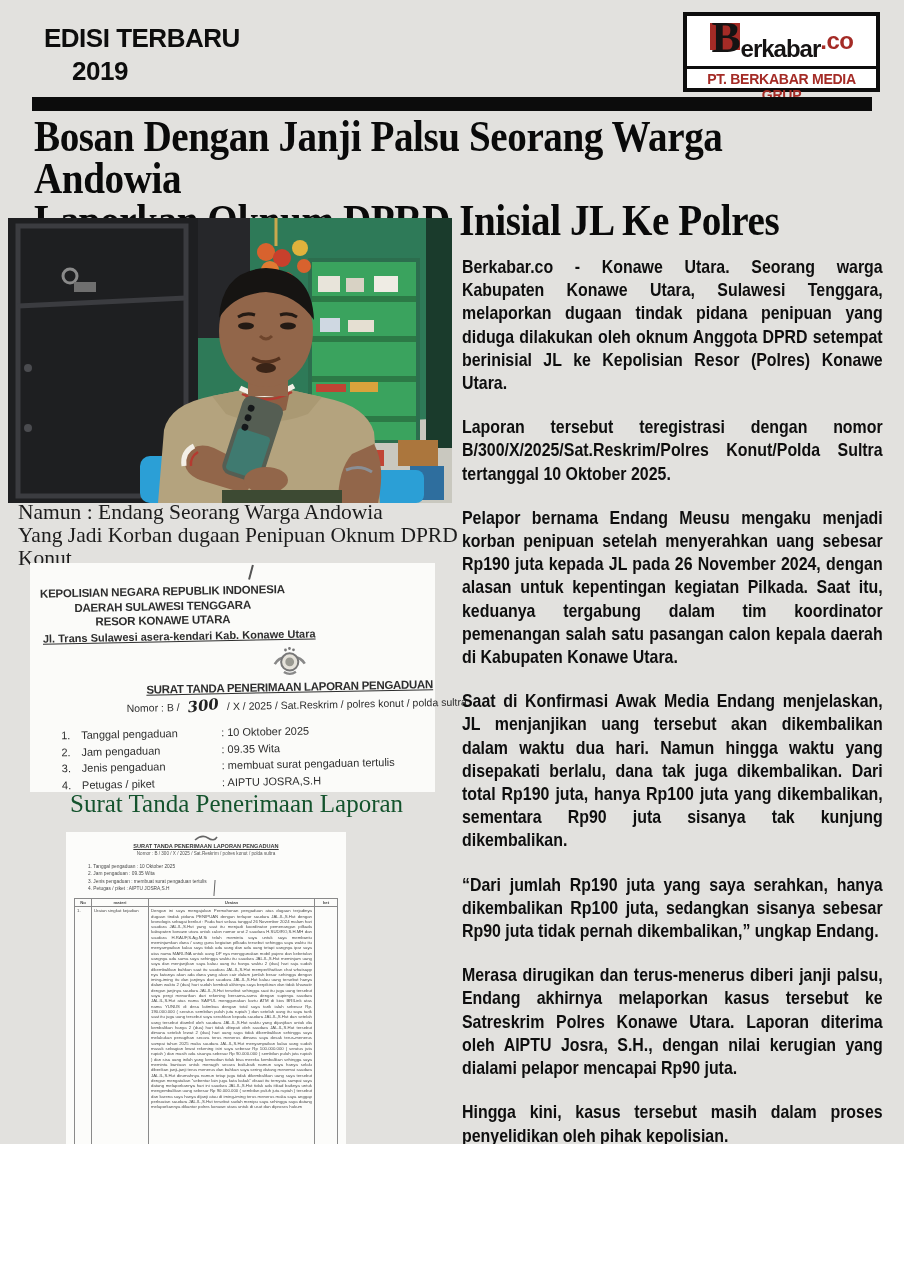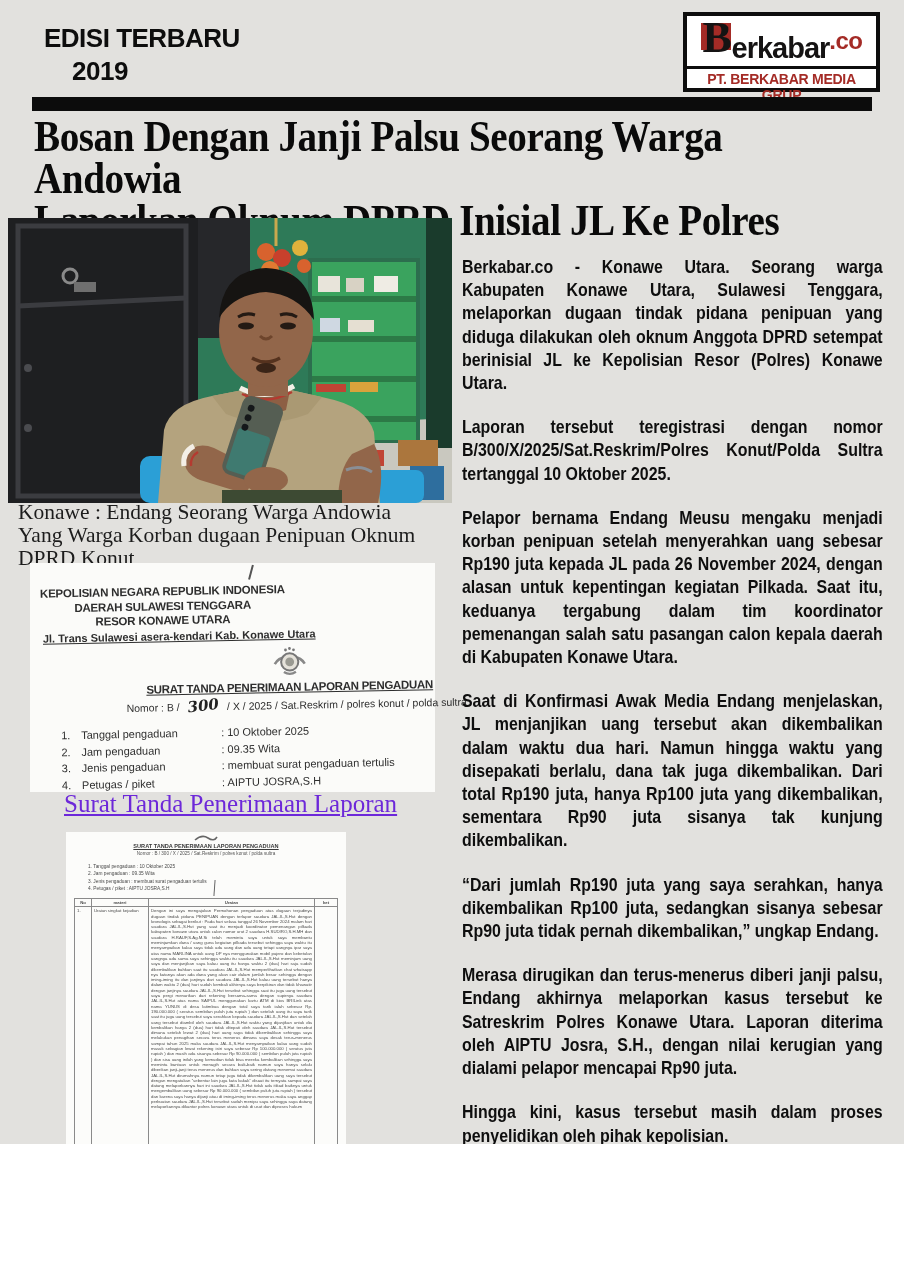--- a/index.html
+++ b/index.html
@@ -10,21 +10,21 @@
   .edition{position:absolute;left:44px;top:22px;font-weight:800;font-size:26px;
            line-height:33px;letter-spacing:-0.5px;color:#0d0d0d;}
   .edition .yr{margin-left:28px;}
   .logo-box{position:absolute;left:683px;top:12px;width:197px;height:80px;background:#fff;
             border:4px solid #0d0d0d;box-sizing:border-box;}
   .logo-top{position:absolute;left:0;top:0;width:100%;height:50px;display:flex;align-items:center;
             justify-content:center;font-weight:800;}
   .logo-b{position:relative;display:inline-block;width:30px;height:38px;margin-right:1px;}
   .logo-b .sq{position:absolute;left:0;top:1px;width:30px;height:27px;background:#a42b26;}
   .logo-b .bl{position:absolute;left:2px;top:-6px;font:800 44px/44px "Liberation Serif",serif;color:#151313;}
-  .logo-word{font-size:29px;letter-spacing:-1px;color:#151313;margin-top:15px;}
+  .logo-word{font-size:24px;letter-spacing:-1px;color:#151313;margin-top:15px;}
   .logo-suffix{font-size:24px;letter-spacing:-0.5px;color:#a42b26;}
   .logo-div{position:absolute;left:0;top:50px;width:100%;border-top:3px solid #0d0d0d;}
   .logo-sub{position:absolute;left:0;top:55px;width:100%;text-align:center;font-weight:800;
             font-size:14.5px;letter-spacing:-0.3px;color:#a42b26;transform:scaleX(0.97);}
 
   .black-bar{position:absolute;left:32px;top:97px;width:840px;height:14px;background:#0c0c0c;}
 
   
   .headline{position:absolute;left:34px;top:116px;width:940px;
             font:700 44px/42px "Liberation Serif",serif;letter-spacing:-0.5px;color:#0a0a0a;
@@ -46,21 +46,21 @@
   .emblem{position:absolute;left:242px;top:84px;}
   .doc1-title{position:absolute;left:112px;top:119px;width:295px;text-align:center;
               font-size:11.5px;font-weight:700;text-decoration:underline;letter-spacing:-0.3px;}
   .doc1-nomor{position:absolute;left:96px;top:137px;width:320px;font-size:10.5px;white-space:nowrap;}
   .hand{display:inline-block;font:italic 600 15px/10px "DejaVu Serif",serif;transform:rotate(-6deg);
         margin:0 8px;color:#222;}
   .doc1-items{position:absolute;left:30px;top:161px;font-size:11px;line-height:16.5px;}
   .doc1-row{display:grid;grid-template-columns:20px 140px auto;}
 
   
-  .doc-label{position:absolute;left:64px;top:790px;font:400 25px/28px "Liberation Serif",serif;color:#6d28d9;text-decoration:underline;}
+  .doc-label{position:absolute;left:70px;top:790px;font:400 25px/28px "Liberation Serif",serif;color:#14532d;}
 
   
   .doc2{position:absolute;left:66px;top:832px;width:280px;height:390px;background:#fcfcfa;color:#3a3a3a;}
   .doc2-curl{position:absolute;left:128px;top:2px;}
   .doc2-title{position:absolute;left:0;top:11px;width:100%;text-align:center;font-size:5.6px;
               font-weight:700;text-decoration:underline;letter-spacing:0;}
   .doc2-nomor{position:absolute;left:0;top:19px;width:100%;text-align:center;font-size:4.6px;color:#555;}
   .doc2-items{position:absolute;left:22px;top:31px;font-size:4.8px;line-height:7.4px;color:#4a4a4a;}
   .doc2-table{position:absolute;left:8px;top:66px;width:264px;border-collapse:collapse;table-layout:fixed;
               font-size:4.3px;line-height:5.3px;color:#4a4a4a;}
@@ -199,22 +199,22 @@
         </g>
         <ellipse cx="258" cy="262" rx="22" ry="13" fill="#92664a"></ellipse>
         <path d="M366,226 Q378,248 370,285 L330,285 Q330,252 344,236 Z" fill="#92664a"></path>
         <path d="M338,252 q14,-6 26,2" stroke="#8a8f96" stroke-width="3" fill="none"></path>
         <rect x="214" y="272" width="120" height="13" fill="#3d4a33"></rect>
       </g>
     </svg>
   </div>
 
   <div class="caption">
-    <div>Konawe : Endang Seorang Warga Andowia</div>
-    <div>Yang Warga Korban dugaan Penipuan Oknum DPRD Konut</div>
+    <div>Namun : Endang Seorang Warga Andowia</div>
+    <div>Yang Jadi Korban dugaan Penipuan Oknum DPRD Konut</div>
   </div>
 
   <div class="doc1">
     <div class="doc1-inner">
       <div class="penmark1"></div>
       <div class="agency">
         <div>KEPOLISIAN NEGARA REPUBLIK INDONESIA</div>
         <div>DAERAH SULAWESI TENGGARA</div>
         <div>RESOR KONAWE UTARA</div>
       </div>

